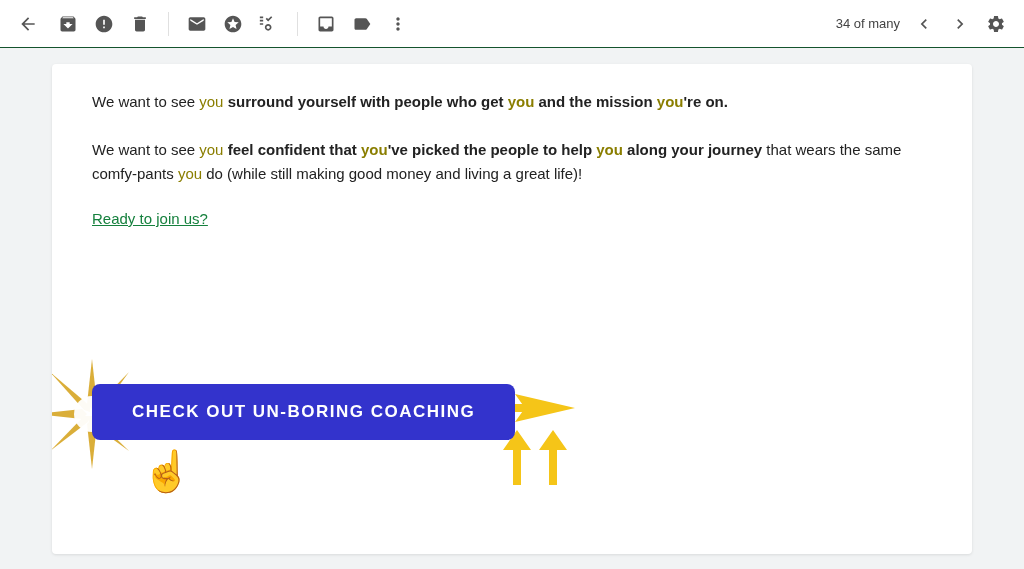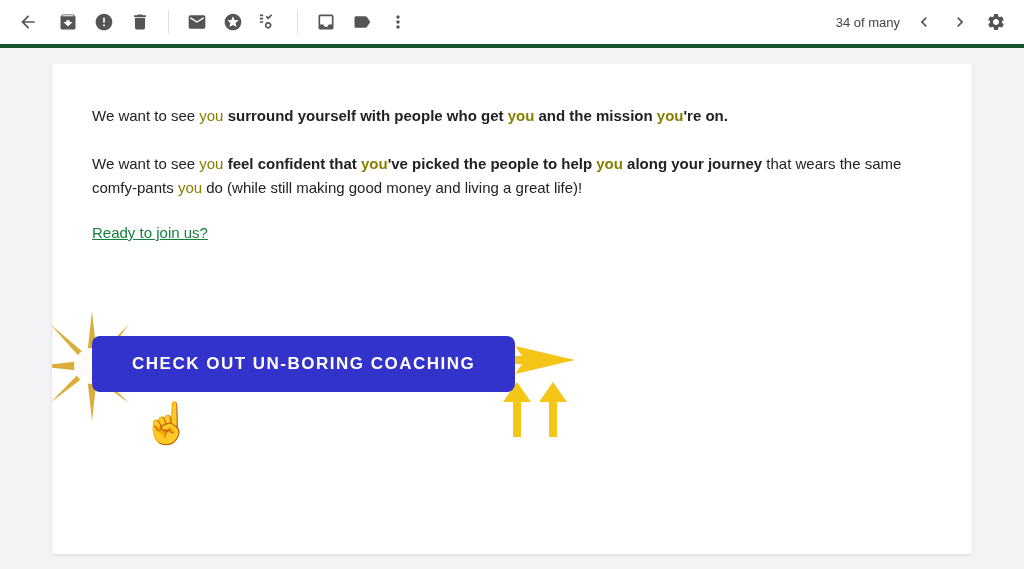--- a/index.html
+++ b/index.html
@@ -8,21 +8,21 @@
       background: #f1f3f4;
       height: 569px;
       width: 1024px;
       overflow: hidden;
     }
 
     .toolbar {
       display: flex;
       align-items: center;
       background: #fff;
-      border-bottom: 4px solid #14532d;
+      border-bottom: 1px solid #14532d;
       padding: 0 16px;
       height: 48px;
     }
 
     .toolbar-left {
       display: flex;
       align-items: center;
       gap: 16px;
       flex: 1;
     }
@@ -65,21 +65,21 @@
     .icon-btn svg {
       width: 20px;
       height: 20px;
       fill: #555;
     }
 
     .email-body {
       background: #fff;
       margin: 16px auto;
       width: 920px;
-      padding: 40px 40px 40px 40px;
+      padding: 26px 40px 40px 40px;
       min-height: 490px;
       border-radius: 4px;
       box-shadow: 0 1px 3px rgba(0,0,0,0.1);
       overflow: hidden;
     }
 
     .email-para {
       font-size: 15px;
       line-height: 1.6;
       color: #222;
@@ -98,21 +98,21 @@
     .link-text {
       color: #15803d;
       text-decoration: underline;
       cursor: pointer;
       font-size: 15px;
     }
 
     .cta-section {
       margin-top: 32px;
       display: flex;
-      align-items: center;
+      align-items: flex-end;
       justify-content: flex-start;
       position: relative;
       height: 180px;
     }
 
     .cta-wrapper {
       position: relative;
       display: inline-block;
     }
 

